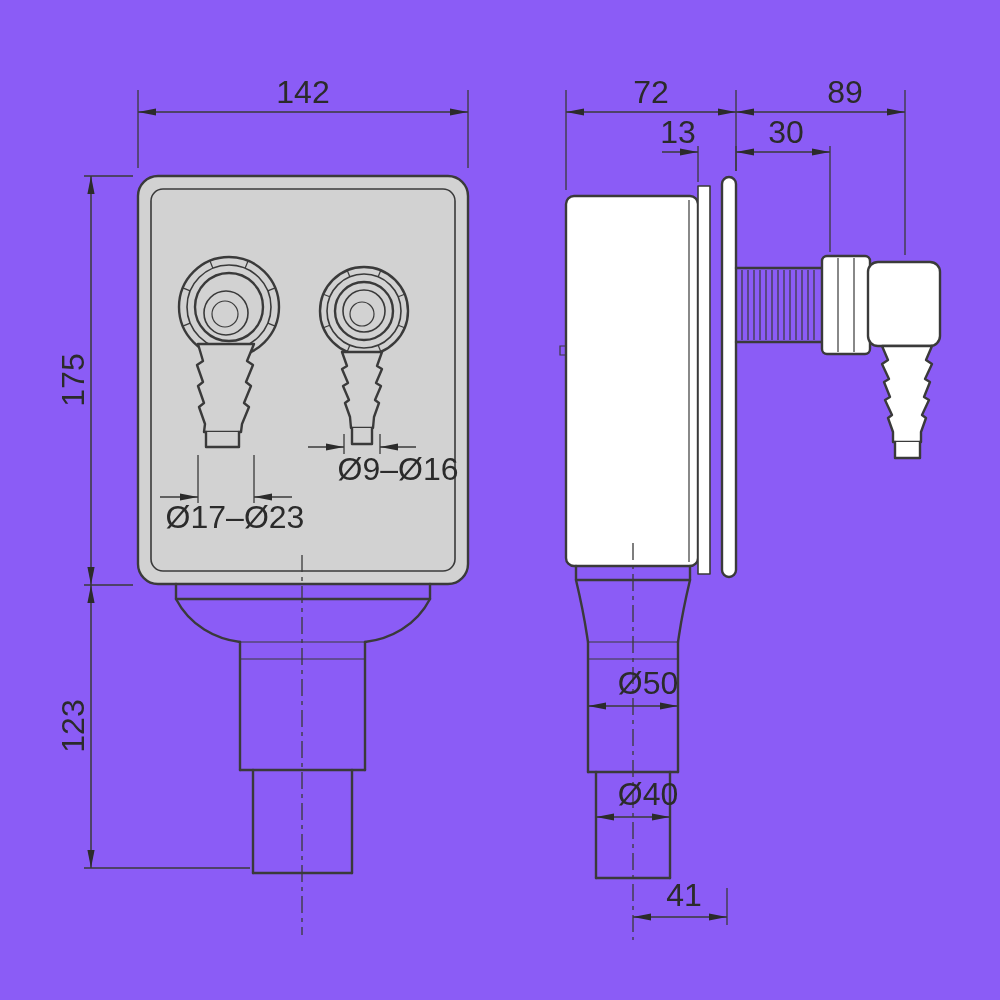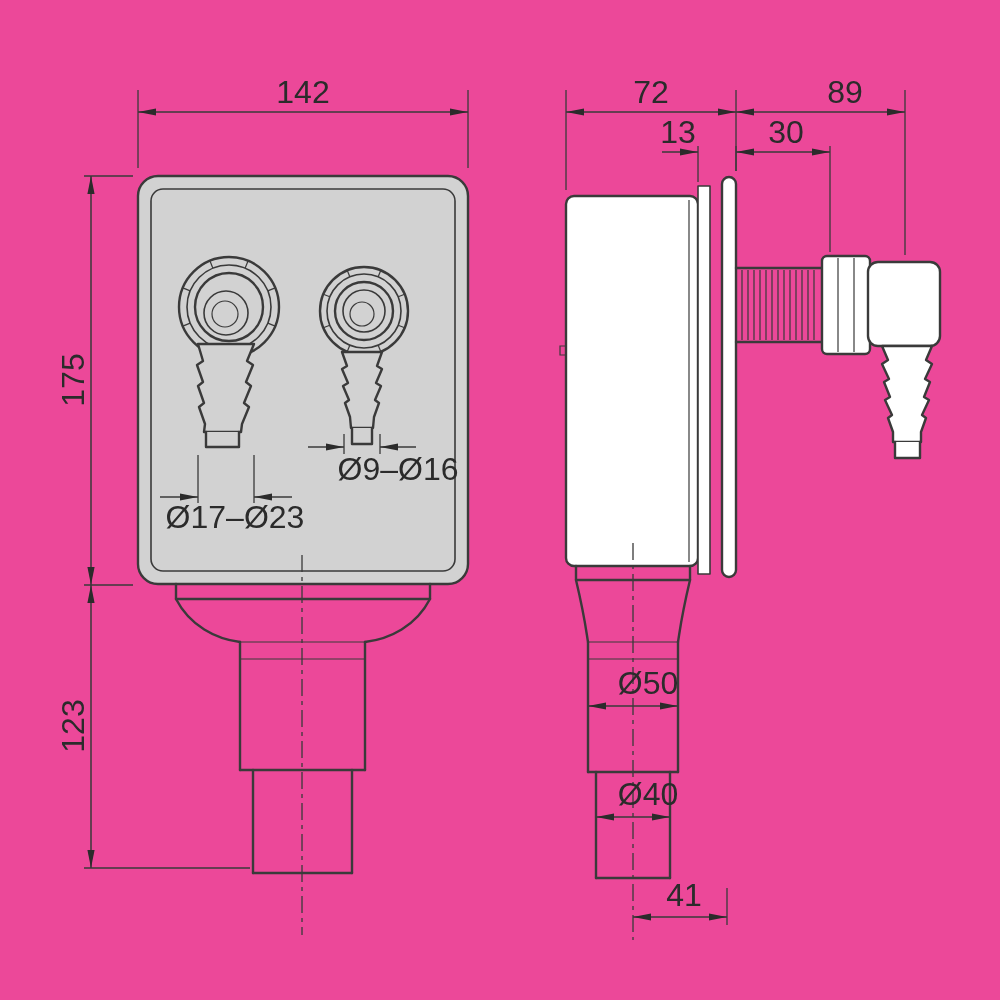--- a/index.html
+++ b/index.html
@@ -1,16 +1,16 @@
 <!DOCTYPE html>
 <html><head>
 <meta charset="utf-8">
 <style>
   html,body{margin:0;padding:0;background:#ffffff;}
-  .stage{position:relative;width:1000px;height:1000px;background:#ec4899;}
+  .stage{position:relative;width:1000px;height:1000px;background:#8b5cf6;}
   svg{display:block}
   .ln{fill:none;stroke:#3a3a3a;stroke-width:2.4;stroke-linejoin:round;stroke-linecap:round}
   .ln2{fill:none;stroke:#3a3a3a;stroke-width:1.6;stroke-linejoin:round}
   .thin{fill:none;stroke:#3a3a3a;stroke-width:1.2}
   .dim{fill:none;stroke:#3a3a3a;stroke-width:1.5}
   .ext{fill:none;stroke:#3a3a3a;stroke-width:1.3}
   .dash{fill:none;stroke:#3a3a3a;stroke-width:1.3;stroke-dasharray:17 5 4 5}
   .dimtxt{font-family:"Liberation Sans",sans-serif;font-size:32px;fill:#2b2b2b;text-anchor:middle}
   .grayfill{fill:#d2d2d2}
   .whitefill{fill:#ffffff}

